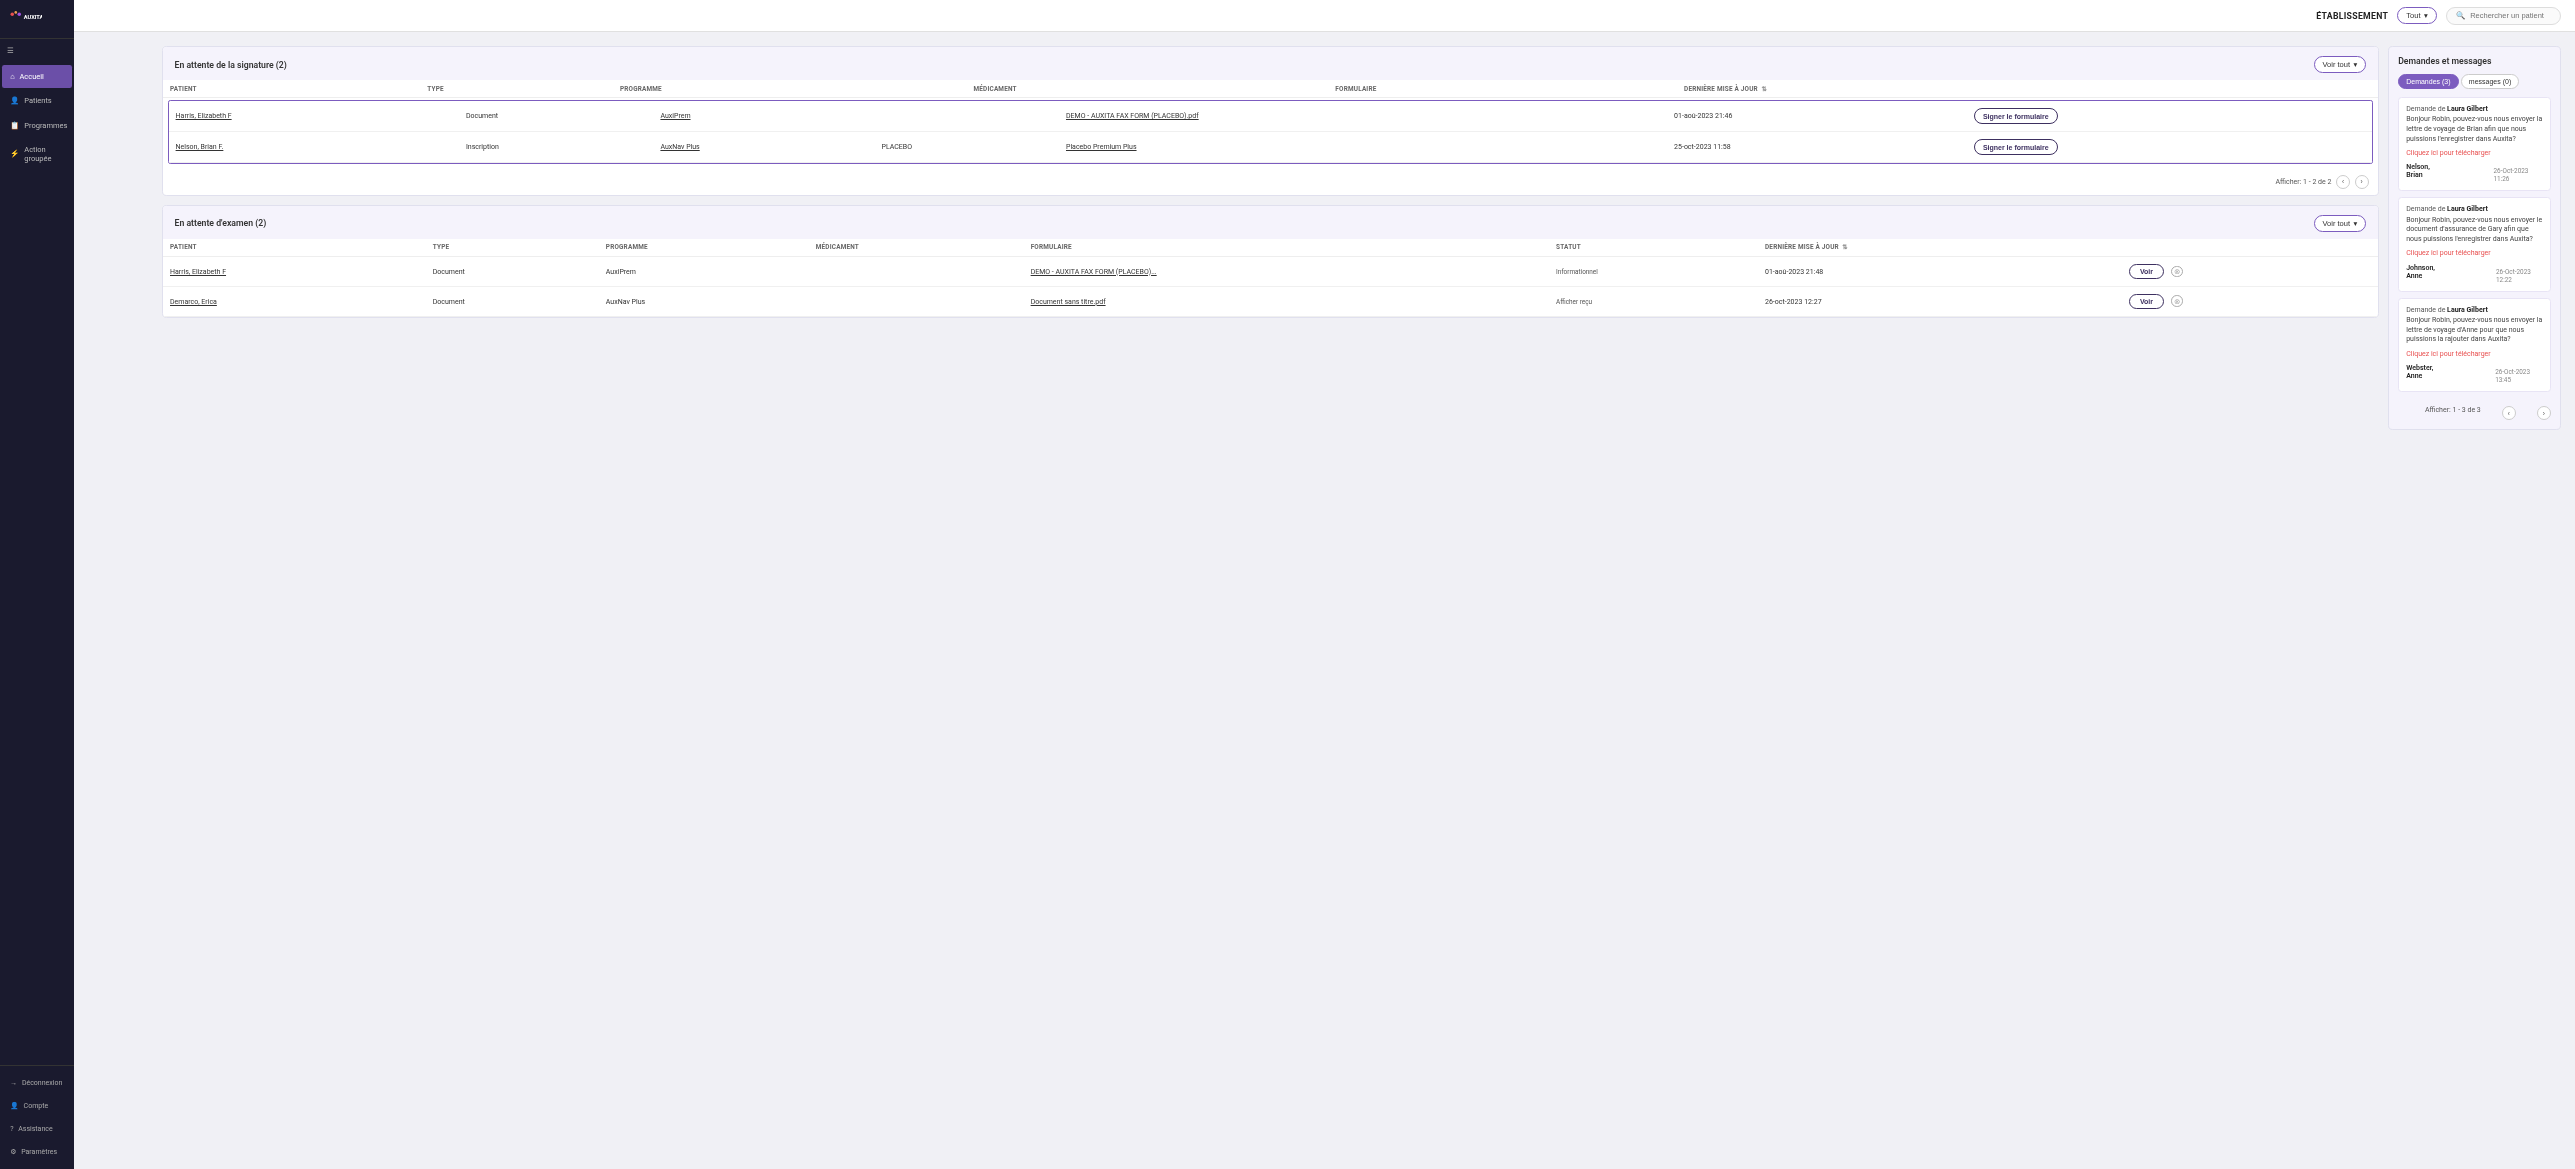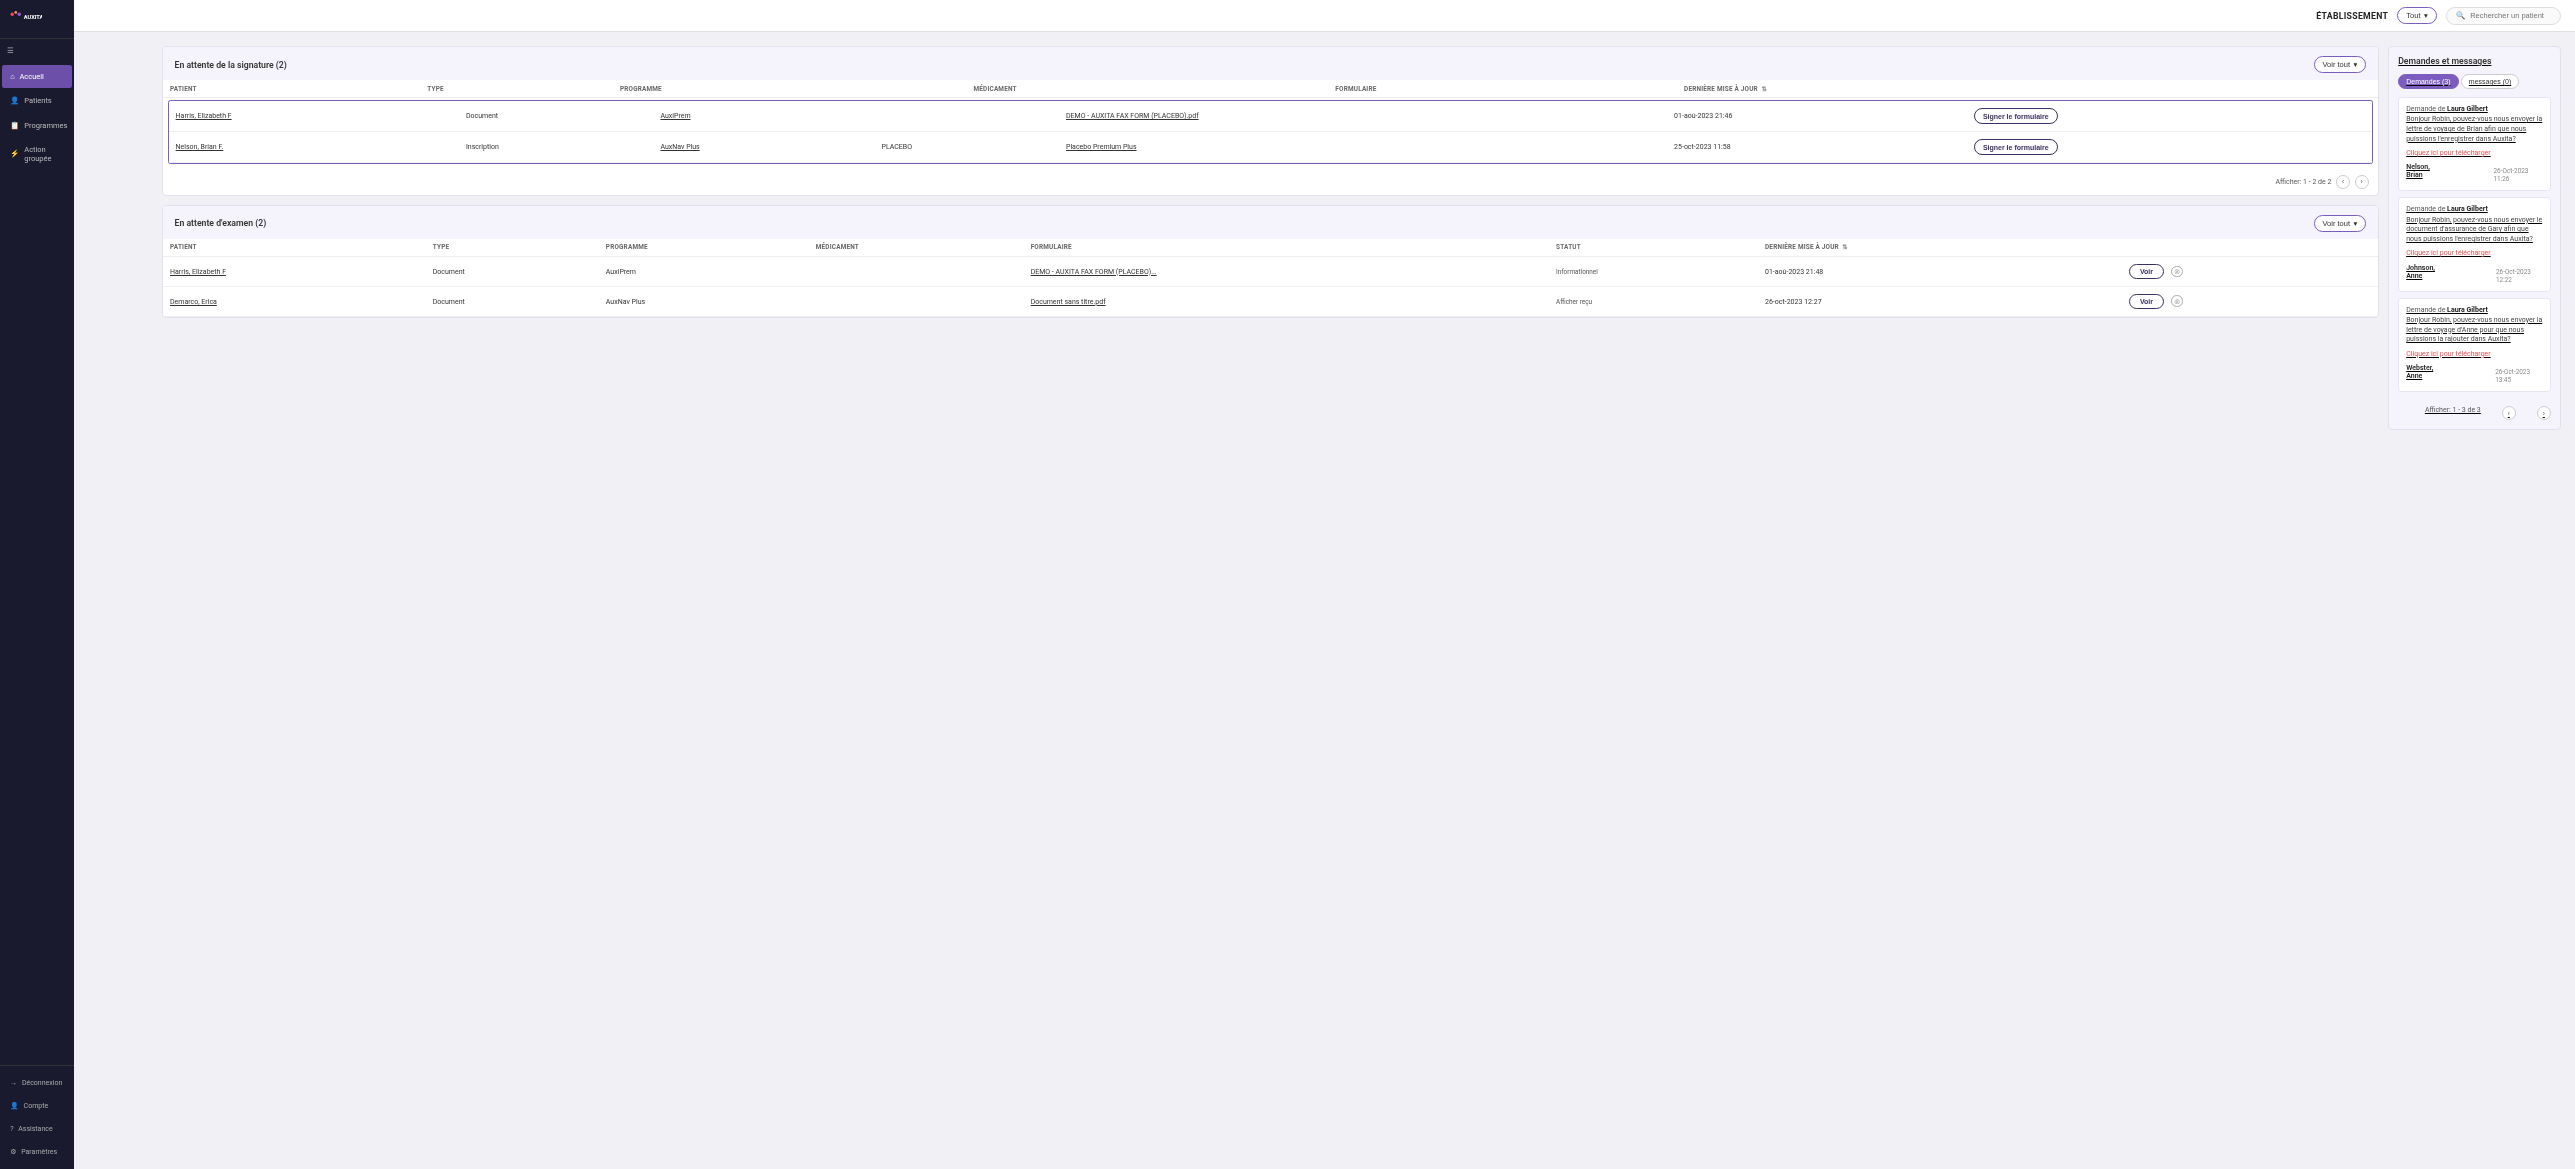--- a/index.html
+++ b/index.html
@@ -118,21 +118,20 @@
     }
     .content-left {
       flex: 1;
       display: flex;
       flex-direction: column;
       gap: 9.2px;
     }
     .content-right {
       width: 173px;
       flex-shrink: 0;
-      text-decoration: underline;
     }
 
     
     .section-card {
       background: #fff;
       border-radius: 4.6px;
       border: 0.6px solid #e0e0ee;
       overflow: hidden;
     }
     .section-header {

